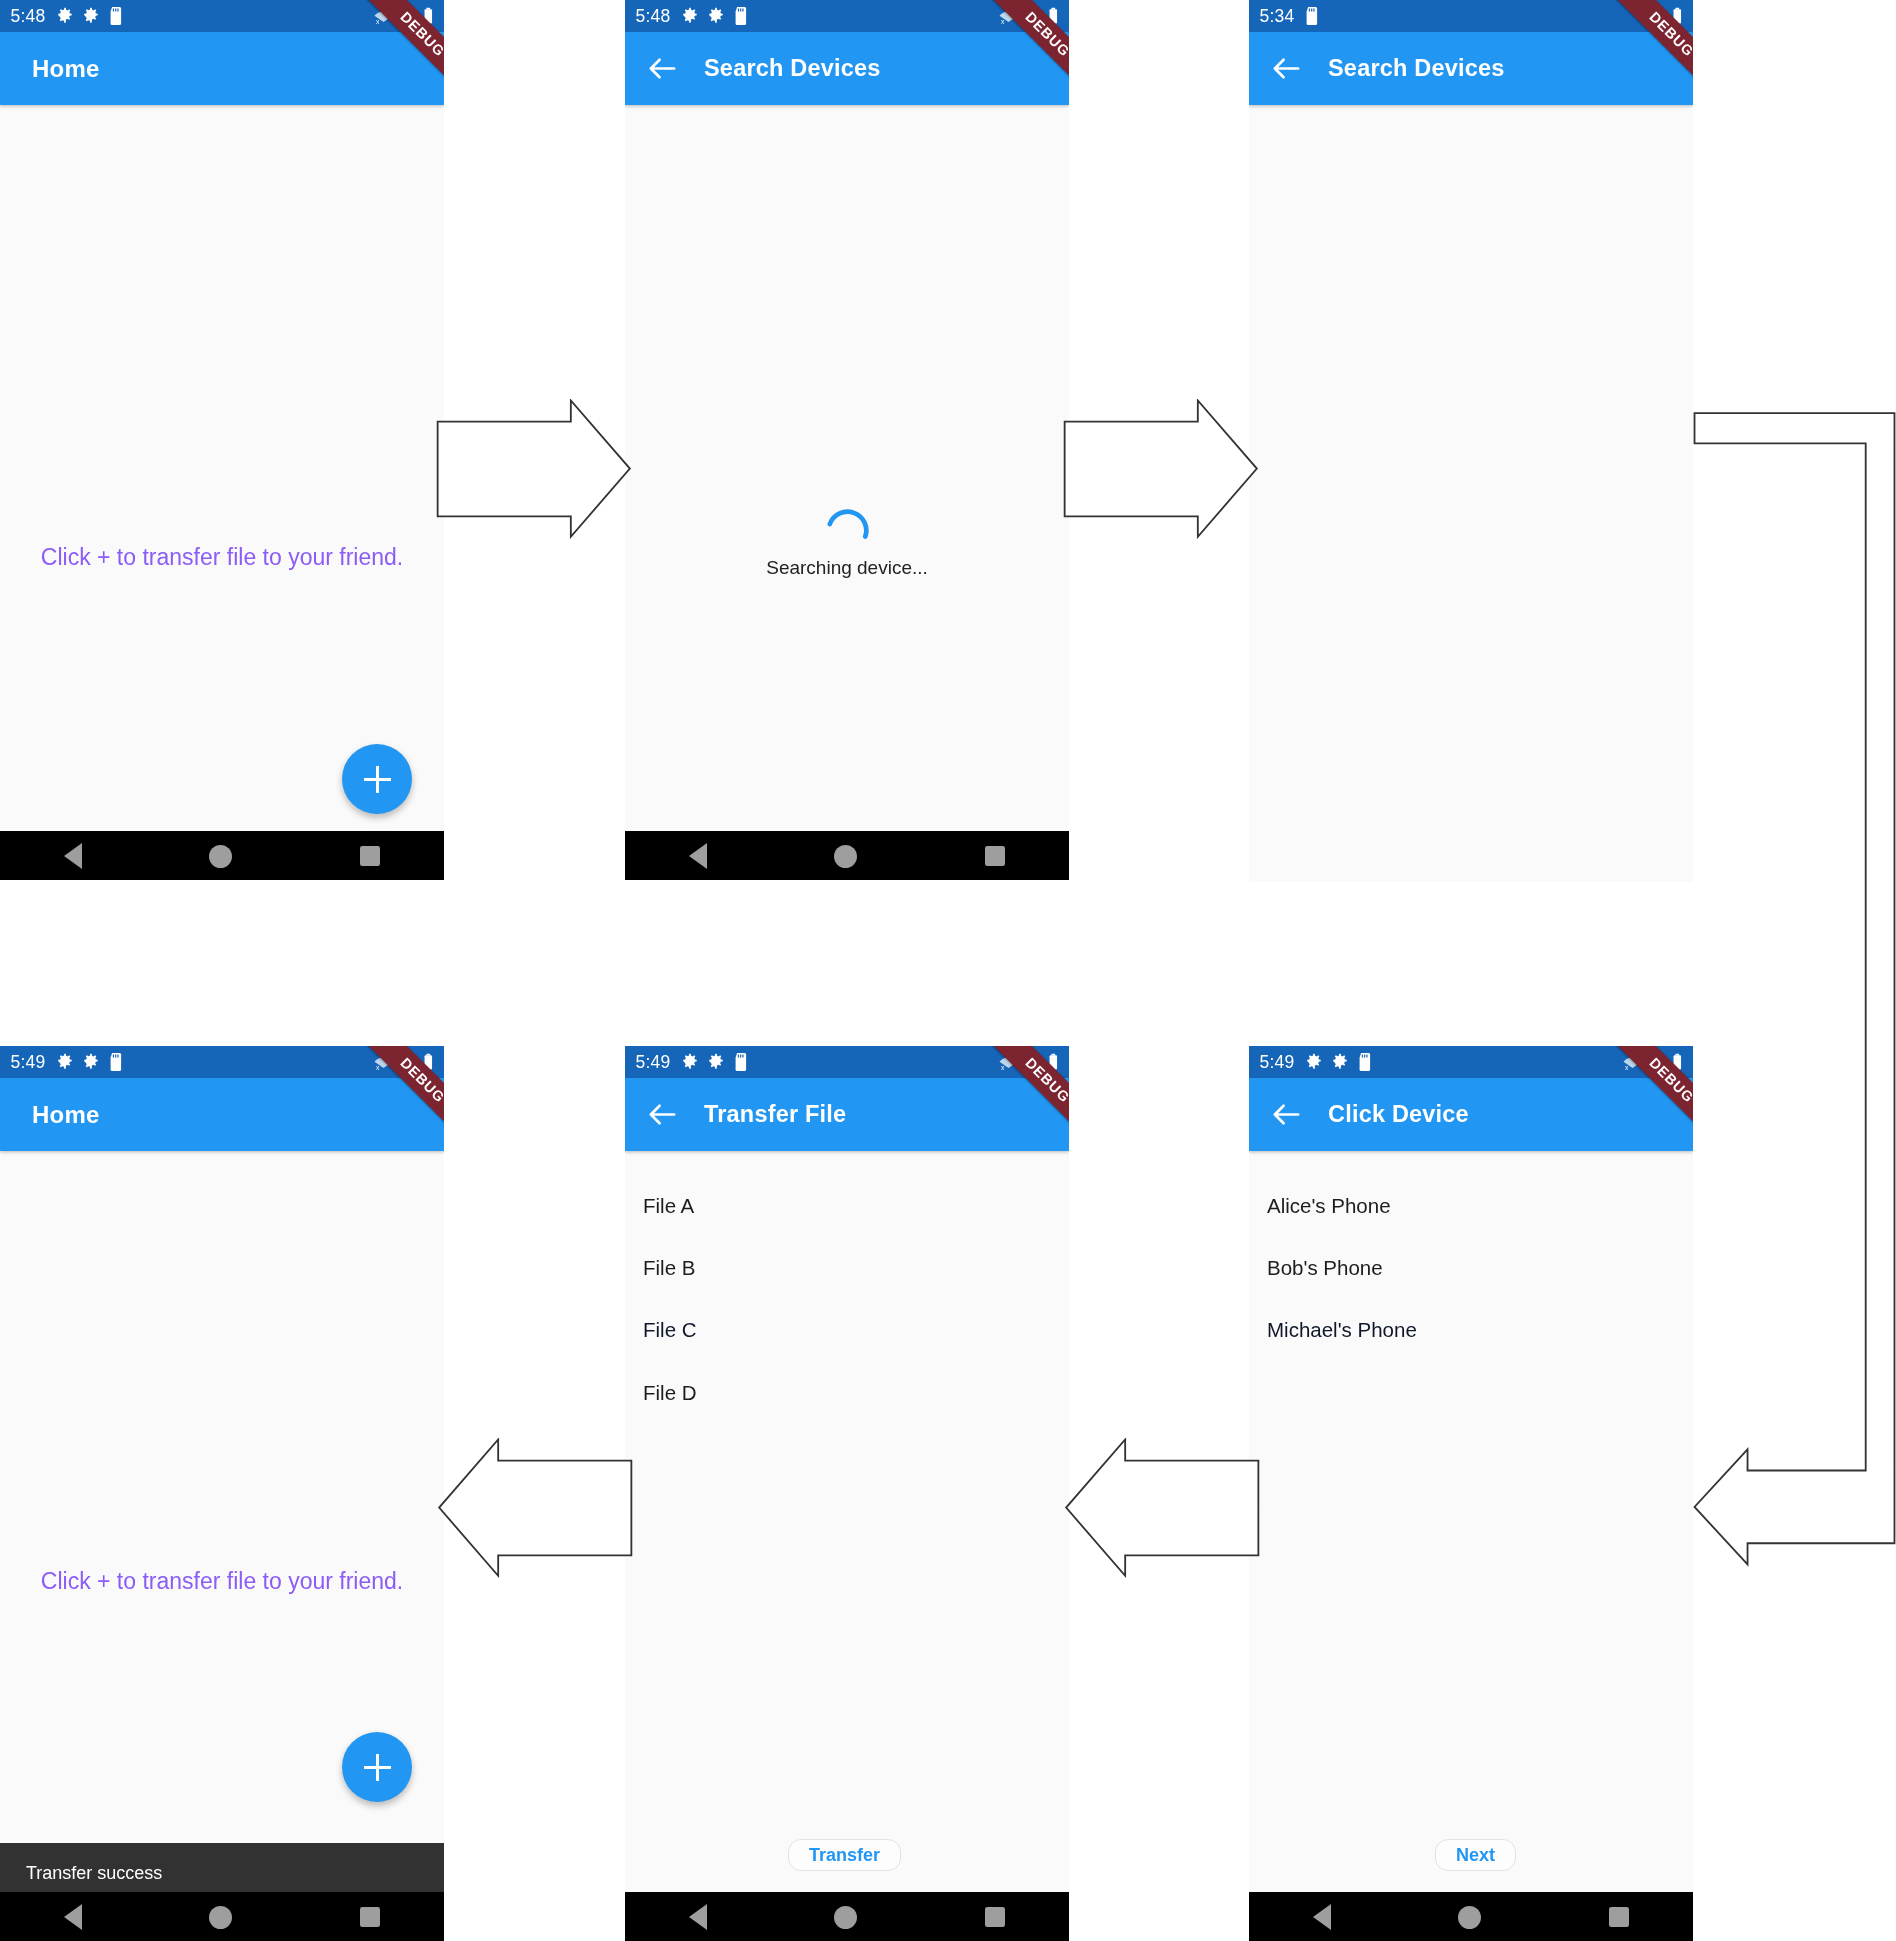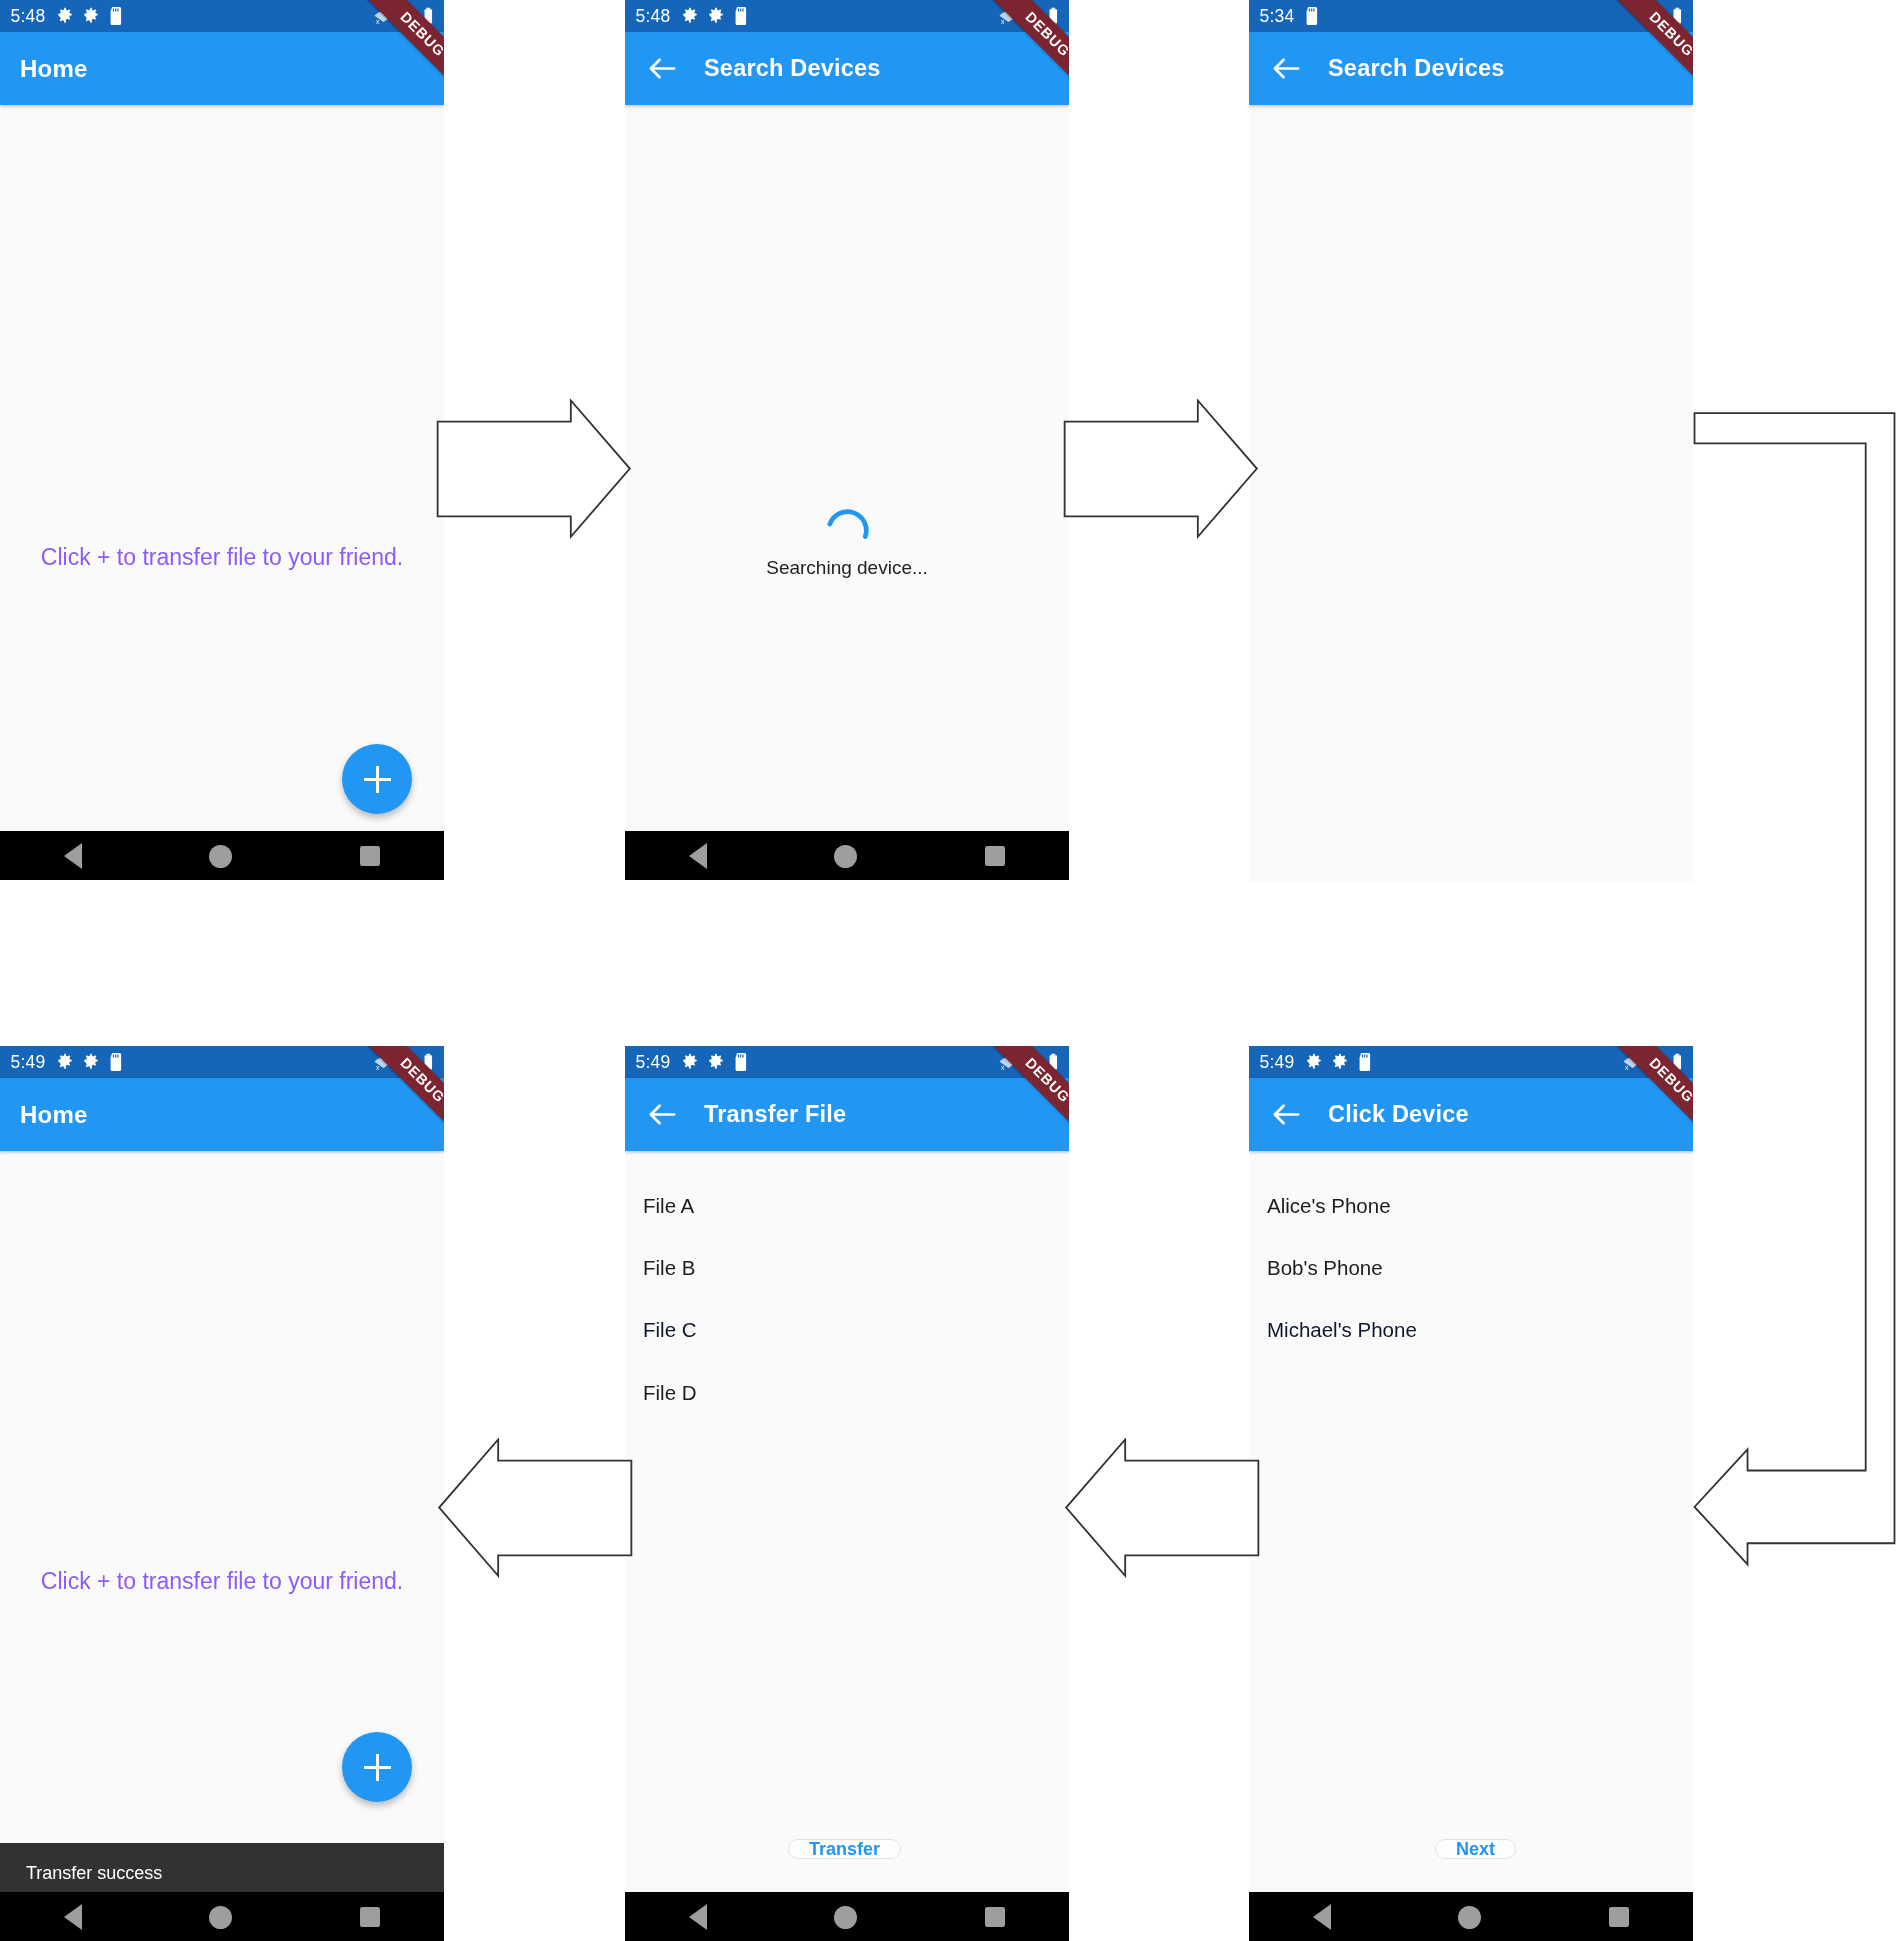--- a/index.html
+++ b/index.html
@@ -43,21 +43,21 @@
     box-shadow: 0 1.5px 3px rgba(0,0,0,.22);
     z-index: 3;
   }
   .back-icon { width: 35px; height: 35px; margin-right: 24px; flex: none; }
   .appbar-title {
     color: #ffffff;
     font-size: 23.5px;
     font-weight: bold;
     letter-spacing: 0.2px;
   }
-  .appbar-title.home { margin-left: 0; font-size: 24px; }
+  .appbar-title.home { margin-left: 12px; font-size: 24px; }
 
   
   .ribbon {
     position: absolute;
     top: 0; right: 0;
     width: 114px; height: 114px;
     overflow: hidden;
     pointer-events: none;
     z-index: 9;
   }
@@ -121,21 +121,21 @@
 
   
   .obtn {
     position: absolute;
     border: 0.8px solid #e2e2e2;
     border-radius: 13px;
     background: #fdfdfd;
     color: #2196f3;
     font-size: 18px;
     font-weight: bold;
-    padding: 0 20px;
+    padding: 6px 20px;
     line-height: 1;
   }
 
   
   .fab {
     position: absolute;
     width: 70px; height: 70px;
     border-radius: 50%;
     background: #2196f3;
     box-shadow: 0 3.8px 7.6px rgba(0,0,0,.26);

